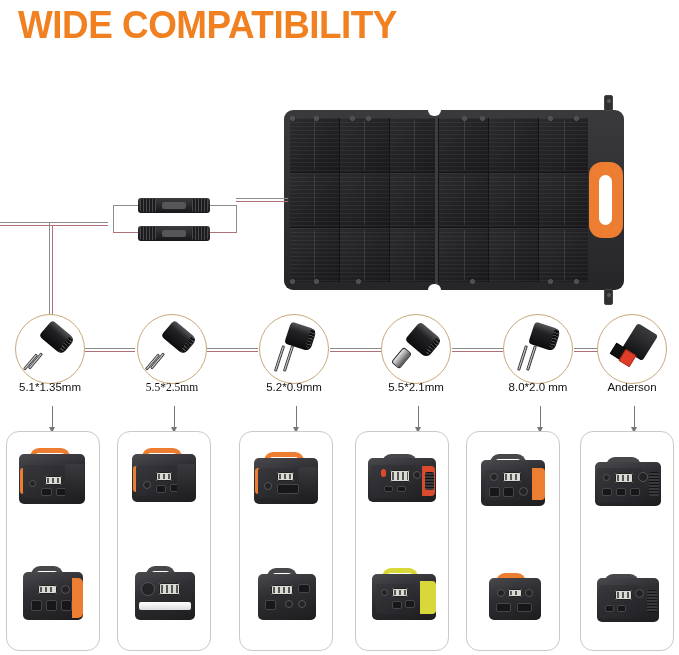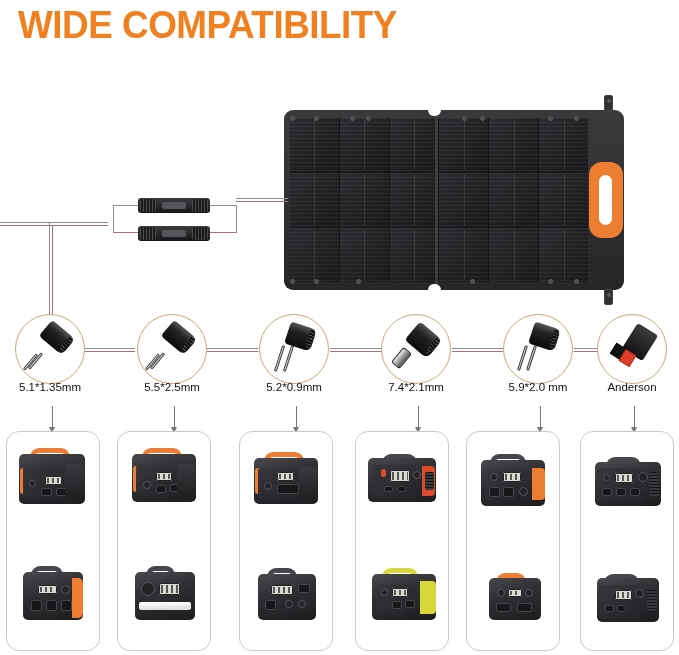--- a/index.html
+++ b/index.html
@@ -302,50 +302,50 @@
   <div class="conn-label" style="left:0px; top:381px; width:100px;">5.1*1.35mm</div>
   <div class="arrow" style="left:52px; top:406px; height:22px;"></div>
 
   <div class="conn" style="left:137px; top:314px;">
     <div class="plug">
       <div class="barrel" style="left:26px; top:12px;"></div>
       <div class="pin" style="left:13px; top:37px; height:20px; transform:rotate(40deg);"></div>
       <div class="pin" style="left:18px; top:36px; height:20px; transform:rotate(40deg);"></div>
     </div>
   </div>
-  <div class="conn-label" style="left:122px; top:381px; width:100px;">5.5*2.5mm</div>
+  <div class="conn-label" style="left:122px; top:381px; width:100px;font-family:Liberation Serif, serif;">5.5*2.5mm</div>
   <div class="arrow" style="left:174px; top:406px; height:22px;"></div>
 
   <div class="conn" style="left:259px; top:314px;">
     <div class="plug">
       <div class="barrel" style="left:27px; top:10px; width:27px; height:23px; transform:rotate(18deg);"></div>
       <div class="pin" style="left:18px; top:30px; height:27px; transform:rotate(18deg);"></div>
       <div class="pin" style="left:27px; top:30px; height:27px; transform:rotate(18deg);"></div>
     </div>
   </div>
   <div class="conn-label" style="left:244px; top:381px; width:100px;">5.2*0.9mm</div>
   <div class="arrow" style="left:296px; top:406px; height:22px;"></div>
 
   <div class="conn" style="left:381px; top:314px;">
     <div class="plug">
       <div class="barrel" style="left:27px; top:13px; width:29px; height:24px;"></div>
       <div class="pin-fat" style="left:14px; top:33px;"></div>
     </div>
   </div>
-  <div class="conn-label" style="left:366px; top:381px; width:100px;">7.4*2.1mm</div>
+  <div class="conn-label" style="left:366px; top:381px; width:100px;">5.5*2.1mm</div>
   <div class="arrow" style="left:418px; top:406px; height:22px;"></div>
 
   <div class="conn" style="left:503px; top:314px;">
     <div class="plug">
       <div class="barrel" style="left:27px; top:10px; width:27px; height:23px; transform:rotate(18deg);"></div>
       <div class="pin" style="left:17px; top:30px; height:26px; transform:rotate(18deg);"></div>
       <div class="pin" style="left:26px; top:30px; height:26px; transform:rotate(18deg);"></div>
     </div>
   </div>
-  <div class="conn-label" style="left:488px; top:381px; width:100px;">5.9*2.0 mm</div>
+  <div class="conn-label" style="left:488px; top:381px; width:100px;">8.0*2.0 mm</div>
   <div class="arrow" style="left:540px; top:406px; height:22px;"></div>
 
   <div class="conn" style="left:597px; top:314px;">
     <div class="plug">
       <div class="and-body" style="left:30px; top:12px;"></div>
       <div class="and-black" style="left:14px; top:30px;"></div>
       <div class="and-red" style="left:23px; top:36px;"></div>
     </div>
   </div>
   <div class="conn-label" style="left:582px; top:381px; width:100px;">Anderson</div>

